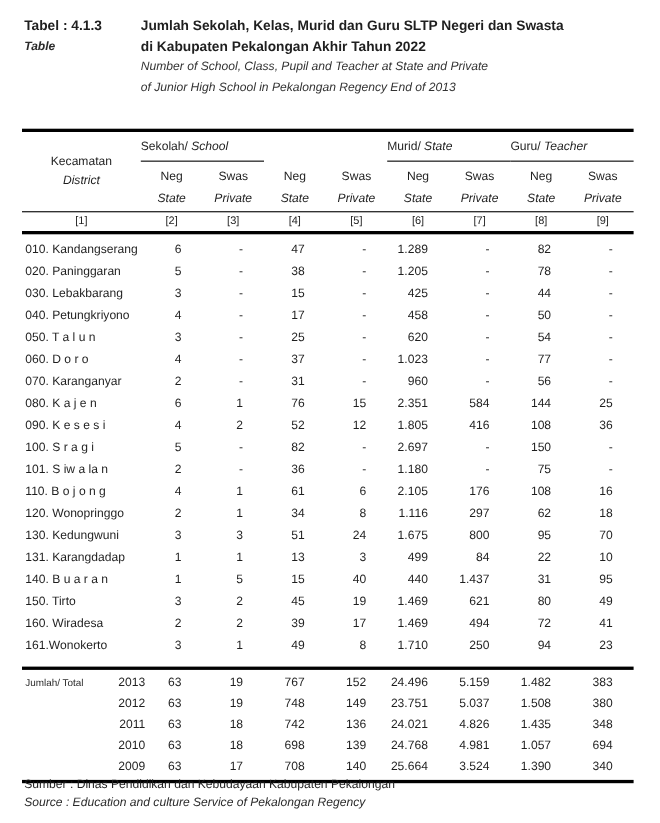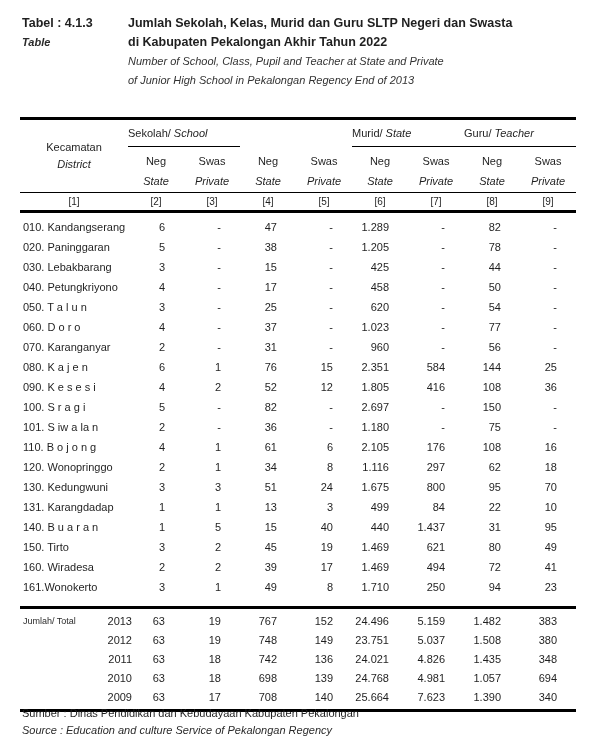--- a/index.html
+++ b/index.html
@@ -428,21 +428,21 @@
       <div class="total-row">
         <div class="total-first">
           <div class="totals-label"></div>
           <div class="year-cell">2009</div>
         </div>
         <div class="num-cell">63</div>
         <div class="num-cell">17</div>
         <div class="num-cell">708</div>
         <div class="num-cell">140</div>
         <div class="num-cell">25.664</div>
-        <div class="num-cell">7.623</div>
+        <div class="num-cell">3.524</div>
         <div class="num-cell">1.390</div>
         <div class="num-cell">340</div>
       </div>
     </div>
 </div>
 
 <div class="doc-footer">
   <div class="source-id">Sumber : Dinas Pendidikan dan Kebudayaan Kabupaten Pekalongan</div>
   <div class="source-en">Source : Education and culture Service of Pekalongan Regency</div>
 </div>

